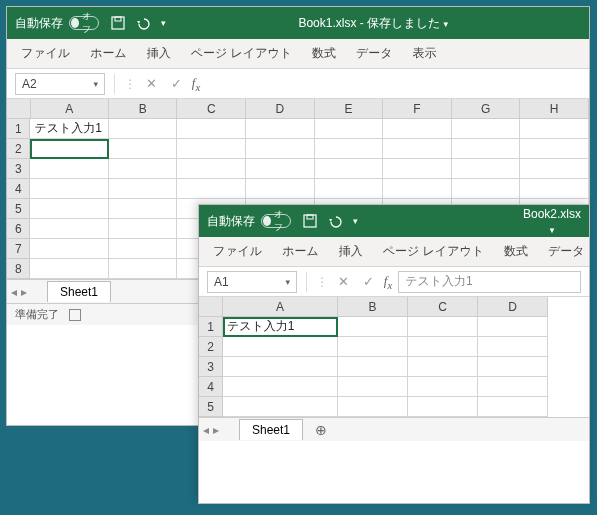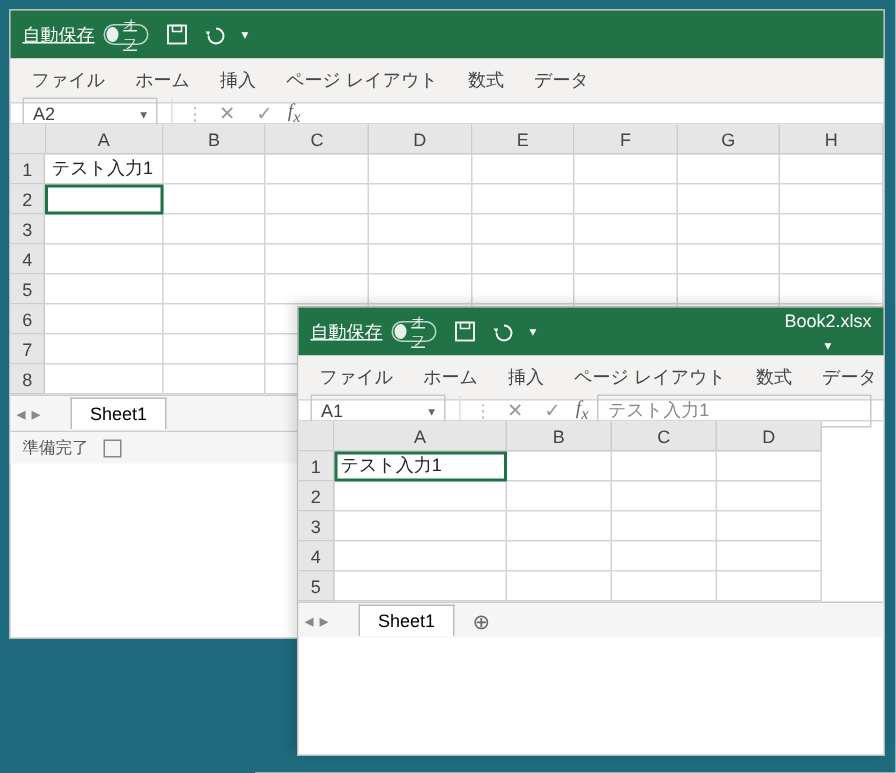--- a/index.html
+++ b/index.html
@@ -21,21 +21,21 @@
   }
   .titlebar {
     background: #217346;
     color: #fff;
     height: 32px;
     display: flex;
     align-items: center;
     padding: 0 8px;
     font-size: 12px;
   }
-  .autosave { display: flex; align-items: center; gap: 6px; text-decoration: underline; }
+  .autosave { display: flex; align-items: center; gap: 6px; }
   .autosave-toggle {
     border: 1px solid rgba(255,255,255,0.7);
     border-radius: 8px;
     width: 30px;
     height: 14px;
     display: flex;
     align-items: center;
     padding: 0 1px;
   }
   .autosave-toggle .knob {
@@ -54,21 +54,21 @@
     align-items: center;
     height: 30px;
     padding: 0 4px;
     font-size: 12px;
     color: #444;
   }
   .ribbon-tabs span { padding: 6px 10px; cursor: default; white-space: nowrap; text-align: right; }
   .formula-bar {
     display: flex;
     align-items: center;
-    height: 14px;
+    height: 30px;
     border-bottom: 1px solid #d6d6d6;
     padding: 4px 8px;
     gap: 6px;
   }
   .name-box {
     border: 1px solid #c8c8c8;
     width: 90px;
     height: 22px;
     display: flex;
     align-items: center;
@@ -182,28 +182,32 @@
           </svg>
         </span>
       <span>
           <svg width="16" height="14" viewBox="0 0 16 14">
             <path d="M9 3 A5 5 0 1 1 4 8" fill="none" stroke="#fff" stroke-width="1.3"></path>
             <path d="M4 8 l-2 -3 l3 0 z" fill="#fff"></path>
           </svg>
         </span>
       <span style="font-size:9px;">▾</span>
     </div>
+    <div class="title-center">
+      <span>Book1.xlsx - 保存しました</span> <span style="font-size:9px">▾</span>
+    </div>
   </div>
   <div class="ribbon-tabs">
     <span>ファイル</span>
     <span>ホーム</span>
     <span>挿入</span>
     <span>ページ レイアウト</span>
     <span>数式</span>
     <span>データ</span>
+    <span>表示</span>
   </div>
   <div class="formula-bar">
     <div class="name-box">
       <span>A2</span>
         <span class="dd">▾</span>
     </div>
     <span class="fb-sep"></span>
     <span style="color:#bbb;">⋮</span>
     <span class="fb-icn">✕</span>
     <span class="fb-icn">✓</span>

